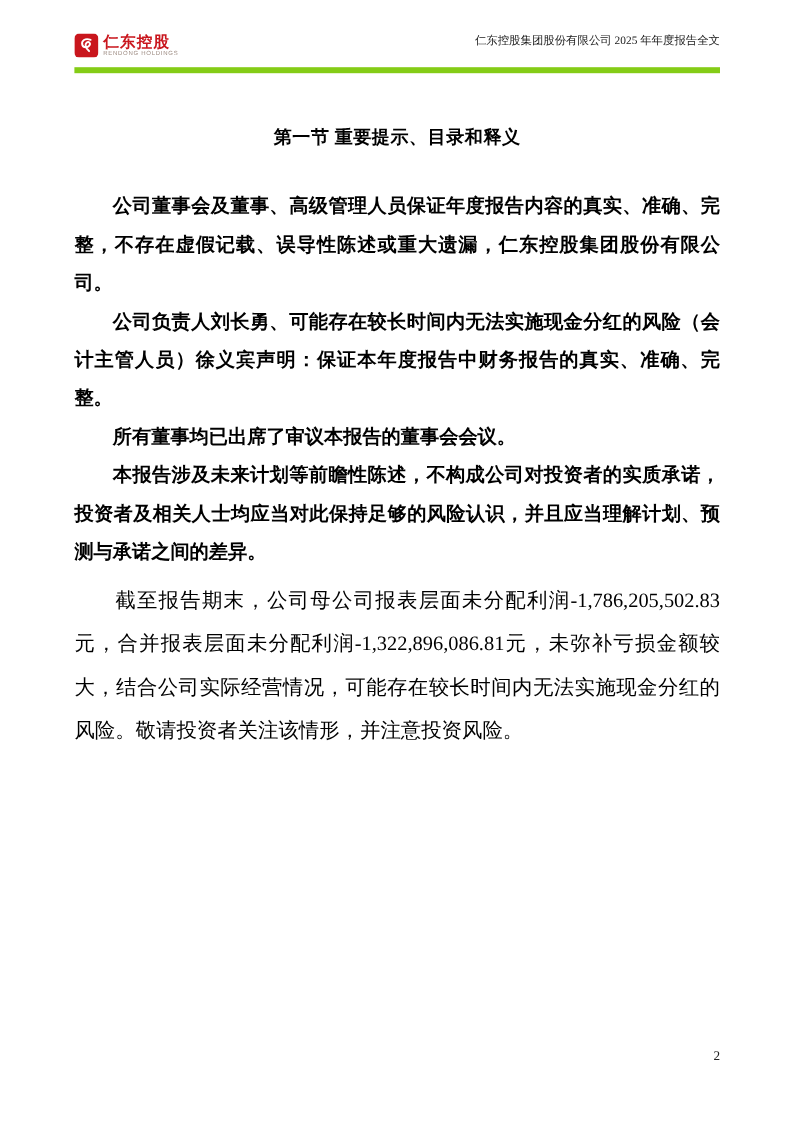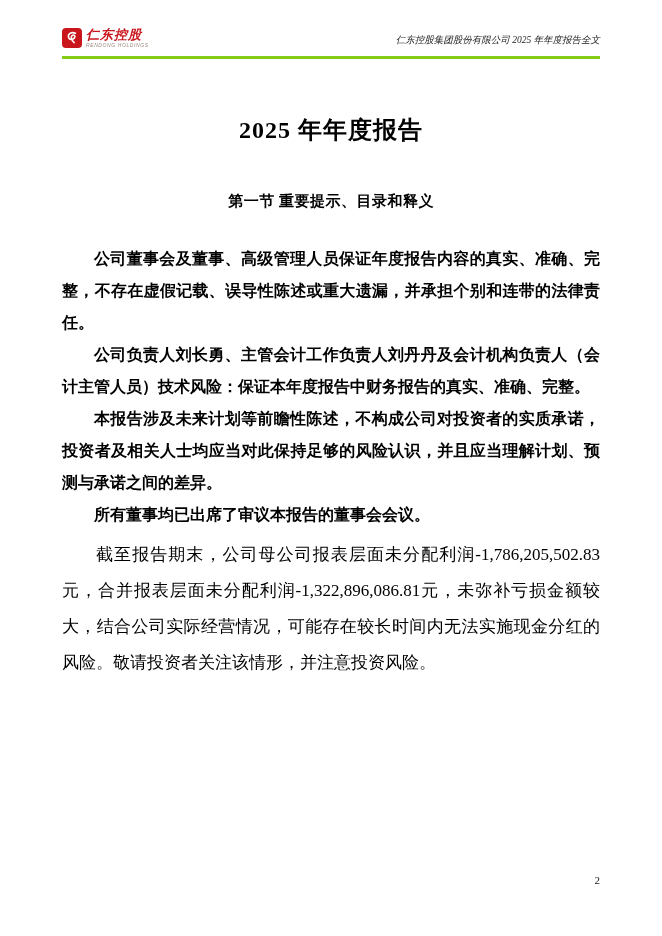--- a/index.html
+++ b/index.html
@@ -15,25 +15,23 @@
   .page {
     position: relative;
     width: 662px;
     height: 936px;
     background: #ffffff;
   }
   
   .header {
     margin: 28px 62px 0 62px;
     padding-bottom: 8px;
-    border-bottom: 3px solid #84cc16;
+    border-bottom: 5px solid #84cc16;
     display: flex;
     justify-content: space-between;
-    align-items: flex-end;
-    font-style: italic;
   }
   .logo { display: flex; align-items: flex-start; gap: 4px; }
   .logo-icon { display: inline-block; width: 20px; height: 20px; }
   .logo-text { display: flex; flex-direction: column; line-height: 1; }
   .logo-cn {
     font-family: "Liberation Sans", "DejaVu Sans", sans-serif;
     font-size: 13px;
     font-weight: bold;
     color: #c9161d;
     letter-spacing: 1px;
@@ -109,27 +107,26 @@
       </span>
       <span class="logo-text">
         <span class="logo-cn">仁东控股</span>
         <span class="logo-en">RENDONG HOLDINGS</span>
       </span>
     </div>
     <div class="doc-title">仁东控股集团股份有限公司 2025 年年度报告全文</div>
   </header>
 
   <main class="content">
-    <h1 class="title">2025 年年度报告</h1>
     <h2 class="section-title">第一节 重要提示、目录和释义</h2>
 
     <div class="paras">
-      <p class="para bold">公司董事会及董事、高级管理人员保证年度报告内容的真实、准确、完整，不存在虚假记载、误导性陈述或重大遗漏，并承担个别和连带的法律责任。</p>
-      <p class="para bold">公司负责人刘长勇、主管会计工作负责人刘丹丹及会计机构负责人（会计主管人员）技术风险：保证本年度报告中财务报告的真实、准确、完整。</p>
+      <p class="para bold">公司董事会及董事、高级管理人员保证年度报告内容的真实、准确、完整，不存在虚假记载、误导性陈述或重大遗漏，仁东控股集团股份有限公司。</p>
+      <p class="para bold">公司负责人刘长勇、可能存在较长时间内无法实施现金分红的风险（会计主管人员）徐义宾声明：保证本年度报告中财务报告的真实、准确、完整。</p>
+      <p class="para bold">所有董事均已出席了审议本报告的董事会会议。</p>
       <p class="para bold">本报告涉及未来计划等前瞻性陈述，不构成公司对投资者的实质承诺，投资者及相关人士均应当对此保持足够的风险认识，并且应当理解计划、预测与承诺之间的差异。</p>
-      <p class="para bold">所有董事均已出席了审议本报告的董事会会议。</p>
       <p class="para regular">截至报告期末，公司母公司报表层面未分配利润-1,786,205,502.83元，合并报表层面未分配利润-1,322,896,086.81元，未弥补亏损金额较大，结合公司实际经营情况，可能存在较长时间内无法实施现金分红的风险。敬请投资者关注该情形，并注意投资风险。</p>
     </div>
   </main>
 
   <div class="page-number">2</div>
 
 </div>
 
 </body></html>

